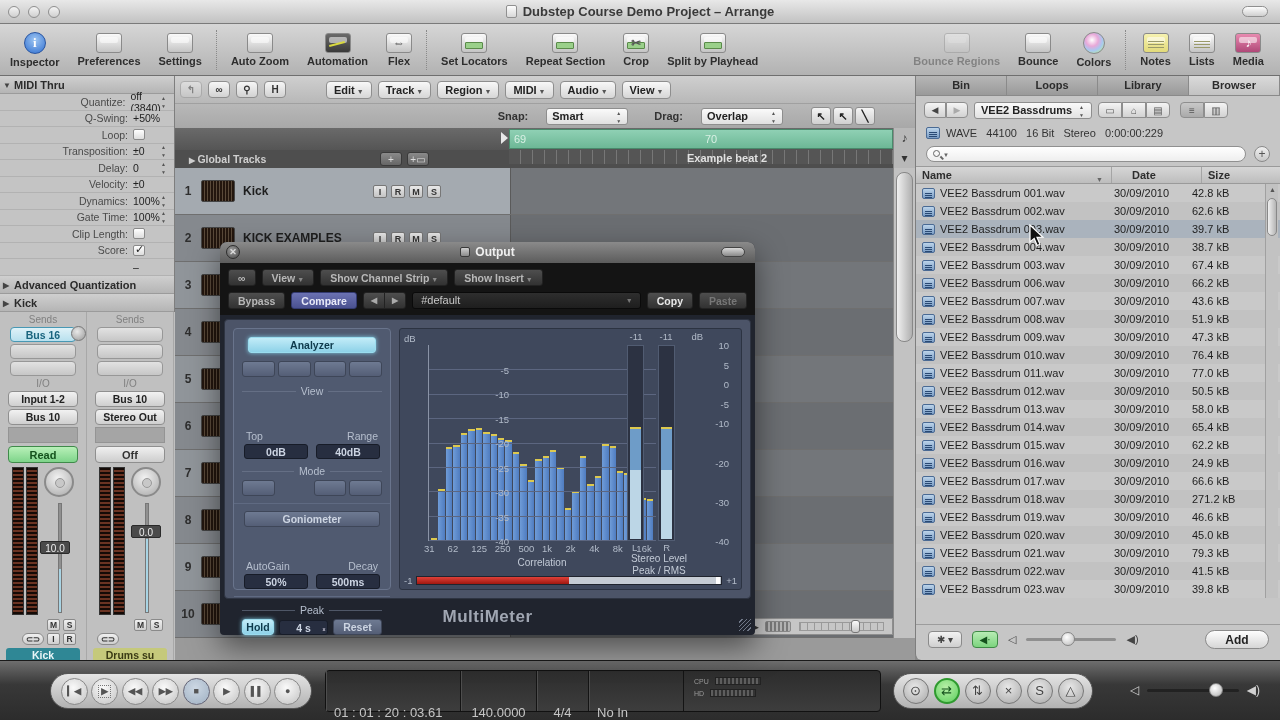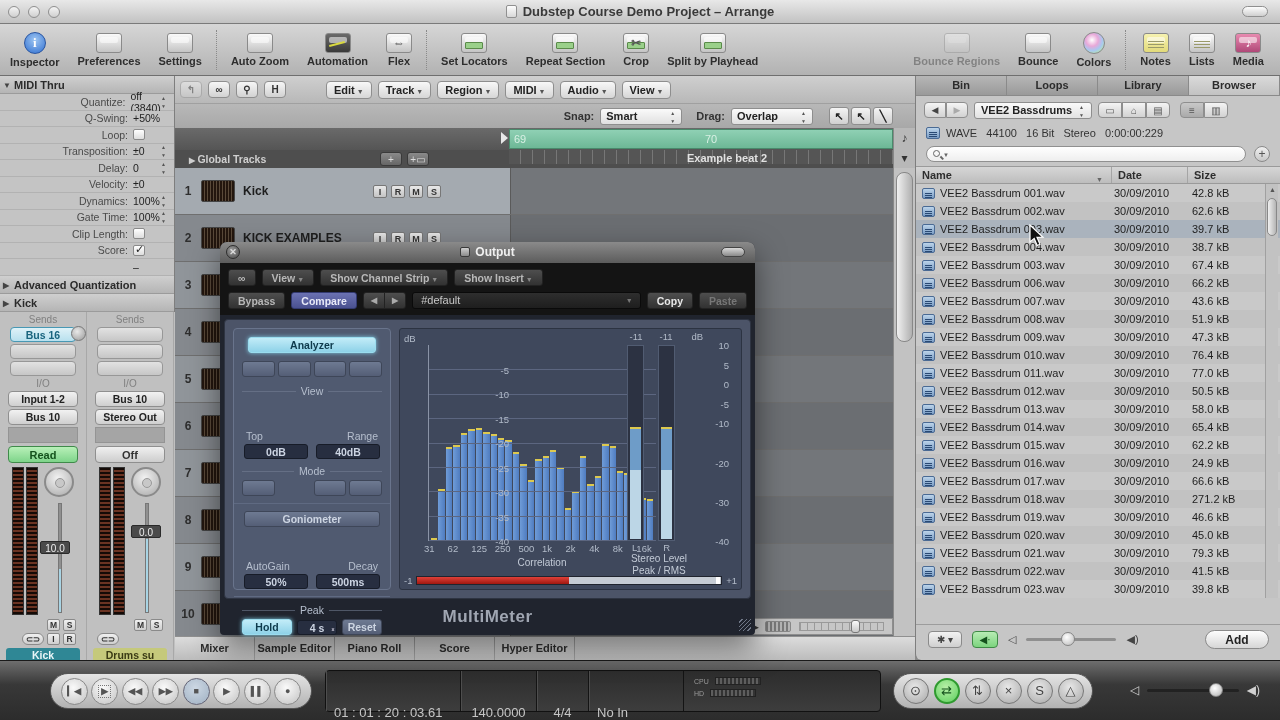--- a/index.html
+++ b/index.html
@@ -84,21 +84,21 @@
   .nameplate { margin-top:3px; height:15px; border-radius:3px; font-size:10.5px; font-weight:bold; text-align:center; line-height:15px; }
   .nameplate.kick { background:#2f8795; color:#eaf6f8; }
   .nameplate.drums { background:#c5c97b; color:#3a3a14; }
   
   #arrange { position:absolute; left:175px; top:76px; width:740px; height:584px; background:#9a9a9a; }
   #arr-toolbar { position:absolute; left:0; top:0; width:740px; height:28px; background:linear-gradient(#cfcfcf,#b8b8b8); display:flex; align-items:center; gap:6px; padding-left:5px; border-bottom:1px solid #a0a0a0;}
   .abtn { height:17px; min-width:22px; border-radius:4px; background:linear-gradient(#f6f6f6,#d2d2d2); border:1px solid #8e8e8e; font-size:10px; font-weight:bold; color:#333; text-align:center; line-height:16px; padding:0 4px; }
   .abtn.dim { opacity:.45; }
   .menubtn { height:18px; border-radius:4px; background:linear-gradient(#f8f8f8,#d6d6d6); border:1px solid #8e8e8e; font-size:11px; font-weight:bold; color:#222; padding:0 7px; line-height:17px; }
   .menubtn::after { content:" ▼"; font-size:7px; color:#555; }
-  #arr-snaprow { position:absolute; left:0; top:28px; width:740px; height:24px; background:linear-gradient(#b8b8b8,#a8a8a8); display:flex; align-items:center; justify-content:flex-end; gap:6px; padding-right:22px; font-size:11px; font-weight:bold; color:#333; }
+  #arr-snaprow { position:absolute; left:0; top:28px; width:740px; height:24px; background:linear-gradient(#b8b8b8,#a8a8a8); display:flex; align-items:center; justify-content:flex-end; gap:18px; padding-right:40px; font-size:11px; font-weight:bold; color:#333; }
   .dropfield { width:82px; height:17px; background:linear-gradient(#fafafa,#e0e0e0); border:1px solid #8e8e8e; border-radius:3px; font-size:11px; padding:1px 5px; position:relative; color:#222; }
   .dropfield .stepper { right:4px; top:3px; }
   .toolbtns { display:flex; gap:2px; margin-left:10px; }
   .toolbtn { width:20px; height:18px; background:linear-gradient(#f4f4f4,#d0d0d0); border:1px solid #8e8e8e; border-radius:3px; font-size:11px; text-align:center; line-height:16px; color:#222; }
   #ruler { position:absolute; left:0; top:52px; width:740px; height:22px; background:linear-gradient(#6a6a6a,#555); }
   #cycle-bar { position:absolute; left:334px; top:1px; width:384px; height:20px; background:linear-gradient(#8fd0b4,#6db896); border:1px solid #4a8a6c; color:#d8f0e4; font-size:11px; }
   #cycle-bar .b69 { position:absolute; left:4px; top:3px; }
   #cycle-bar .b70 { position:absolute; left:195px; top:3px; }
   #playhead { position:absolute; left:326px; top:4px; width:0; height:0; border-left:7px solid #e8e8e8; border-top:6px solid transparent; border-bottom:6px solid transparent; }
   #note-box { position:absolute; right:0; top:52px; width:22px; height:40px; background:#b8b8b8; border-left:1px solid #888; text-align:center; font-size:12px; color:#333; line-height:20px; }
@@ -152,21 +152,21 @@
   .ficon::after { content:""; position:absolute; left:2px; right:2px; top:3px; height:6px; background:repeating-linear-gradient(#0000 0 1px, #2a4a74 1px 2px); }
   #bsearch { height:24px; display:flex; align-items:center; padding:0 10px; gap:8px; }
   #search-field { flex:1; height:16px; border-radius:9px; background:linear-gradient(#fff,#eee); border:1px solid #909090; position:relative; }
   #search-field .mag { position:absolute; left:6px; top:3px; width:7px; height:7px; border:1.5px solid #666; border-radius:50%; }
   #search-field .mag::after { content:""; position:absolute; left:6px; top:6px; width:4px; height:1.5px; background:#666; transform:rotate(45deg); }
   #search-field .sdrop { position:absolute; left:16px; top:5px; font-size:6px; color:#666; }
   #search-add { width:16px; height:16px; border-radius:50%; background:linear-gradient(#f0f0f0,#c8c8c8); border:1px solid #8a8a8a; text-align:center; line-height:14px; font-size:12px; color:#555; }
   #bcols { height:18px; display:flex; background:linear-gradient(#d6d6d6,#bdbdbd); border-top:1px solid #9a9a9a; border-bottom:1px solid #9a9a9a; font-weight:bold; color:#2e2e2e; }
   #bcols .c1 { width:196px; padding-left:6px; position:relative; border-right:1px solid #a5a5a5; line-height:17px; }
   #bcols .c1::after { content:"▼"; position:absolute; right:8px; top:4px; font-size:7px; color:#666; }
-  #bcols .c2 { width:76px; padding-left:6px; border-right:1px solid #a5a5a5; line-height:17px; }
+  #bcols .c2 { width:76px; padding-left:6px; border-right:1px solid #a5a5a5; line-height:17px;margin-left:14px; }
   #bcols .c3 { flex:1; padding-left:6px; line-height:17px; }
   #filelist { position:relative; height:414px; overflow:hidden; background:#c9c9c9; }
   .frow { height:18px; display:flex; align-items:center; font-size:11px; color:#1e1e1e; }
   .frow:nth-child(even) { background:#c2c2c2; }
   .frow.selected { background:#aab3bd; }
   .frow .ficon { width:13px; height:11px; margin:0 5px 0 6px; }
   .frow .fname { width:172px; }
   .frow .fdate { width:76px; padding-left:2px; }
   .frow .fsize { flex:1; padding-left:4px; }
   #bscroll { position:absolute; right:2px; top:0; width:13px; height:414px; background:#c2c2c2; border-left:1px solid #a0a0a0; }
@@ -211,21 +211,21 @@
   .seclabel::before, .seclabel::after { content:""; flex:1; height:1px; background:#76descr; background:#7682988c; }
   .dualrow { display:flex; justify-content:space-between; padding:0 4px; color:#b6bfce; font-size:10.5px;margin-top:33px; }
   .valrow { display:flex; gap:8px; padding:0 2px; margin:2px 0 6px 0; }
   .valbox { flex:1; height:15px; background:#272e40; border:1px solid #171c28; border-radius:3px; color:#ccd4e2; font-size:10.5px; font-weight:bold; text-align:center; line-height:14px; position:relative; }
   .modes { display:flex; gap:3px; margin-bottom:6px; }
   .modes .cbtn { flex:1; font-size:9.5px; }
   .modes .plain { background:none; border-color:transparent; color:#a8b2c2; box-shadow:none; }
   .cdivider { height:1px; background:#3c4456; margin:7px -8px; border-bottom:1px solid #5f6a82; }
   #gonio-btn { margin:2px 2px 6px 2px; }
   #peakrow { display:flex; gap:5px; align-items:center; margin-top:2px; }
-  #peakrow .cbtn { width:50px; }
+  #peakrow .cbtn { width:32px; }
   #hold-time { width:52px; }
   #hold-time .stepper::before, #hold-time .stepper::after { color:#99a; }
   #hold-time .stepper { right:2px; top:3px; }
   
   #spec-zone { position:absolute; left:174px; top:8px; right:8px; bottom:8px; background:#3f485c; border:1px solid #2c3342; border-radius:3px; }
   #spec-plot { position:absolute; left:28px; top:16px; width:228px; height:196px; border-left:1px solid #8a93a6; border-bottom:1px solid #8a93a6; }
   .gline { position:absolute; left:0; right:0; height:1px; background:#5c6680; }
   .glabel { position:absolute; right:232px; width:24px; text-align:right; font-size:9.5px; color:#b2bbc9; margin-top:-5px; }
   #db-cap { position:absolute; left:4px; top:4px; font-size:9.5px; color:#b2bbc9; }
   #bars { position:absolute; left:2px; right:2px; bottom:0; top:0; display:flex; align-items:flex-end; }
@@ -673,27 +673,20 @@
       <span class="thumb"></span>
     </div>
   <div id="arr-hscroll">
     <span class="hthumb"></span>
     <span class="zplay">▶</span>
     <span class="zwave"></span>
     <span class="zslider">
         <span class="zthumb"></span>
       </span>
   </div>
-  <div id="bottom-tabs">
-    <span class="btab">Mixer</span>
-      <span class="btab">Sample Editor</span>
-      <span class="btab">Piano Roll</span>
-      <span class="btab">Score</span>
-      <span class="btab">Hyper Editor</span>
-  </div>
 </div>
 
 <div id="plugin">
   <div id="p-titlebar">
     <span id="p-close">✕</span>
     <span id="p-ticon"></span><span>Output</span>
     <span id="p-pill"></span>
   </div>
   <div id="p-header">
     <div class="phrow">

